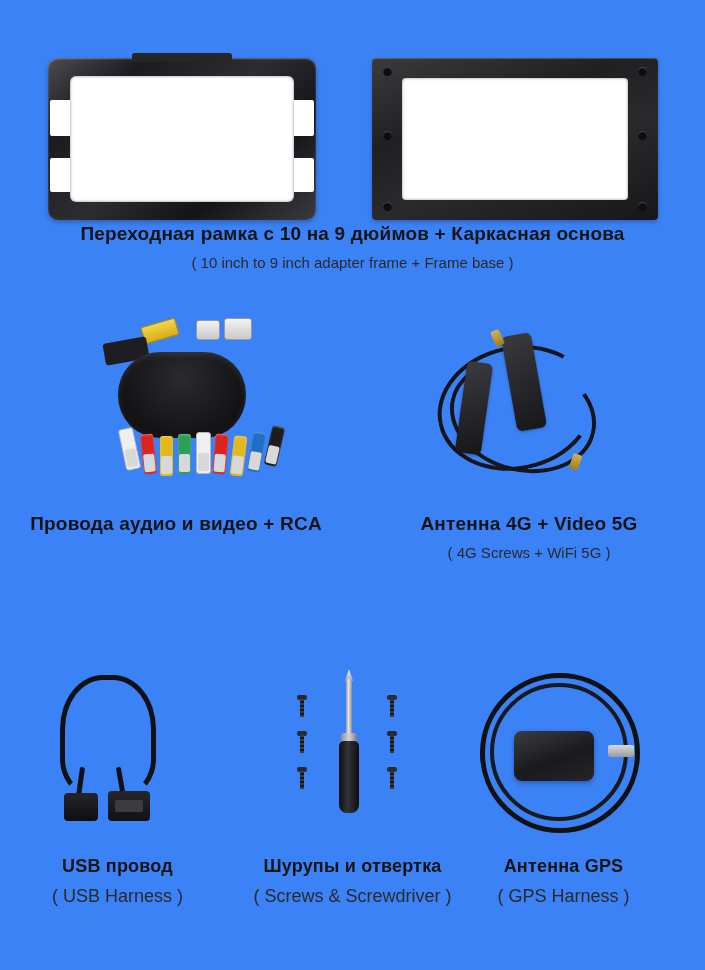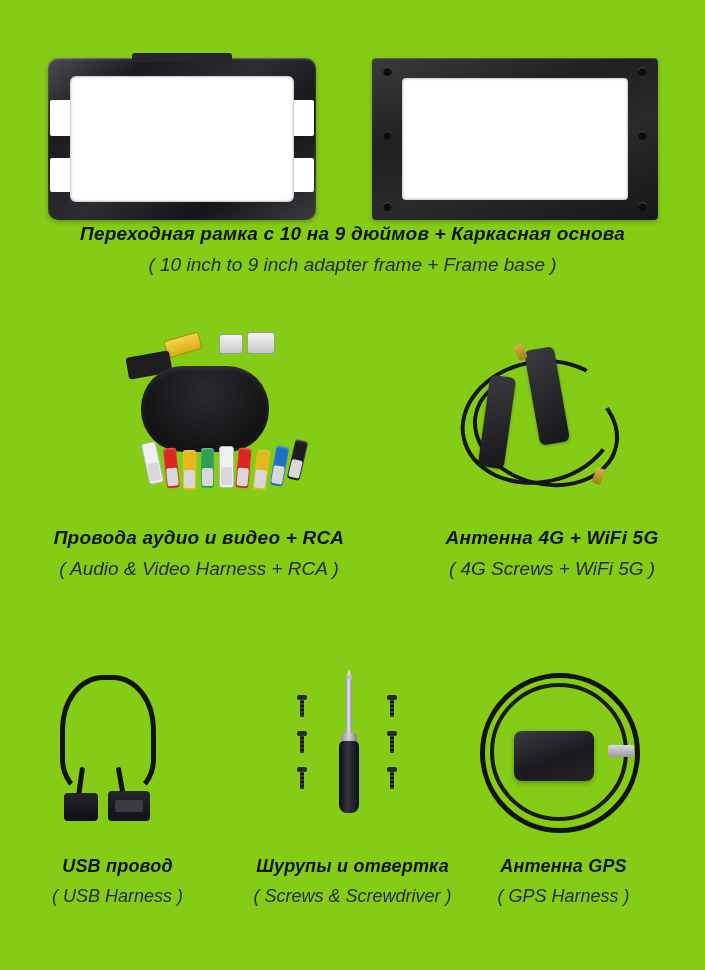--- a/index.html
+++ b/index.html
@@ -13,36 +13,35 @@
     font-family: "Liberation Sans", sans-serif;
     color: #1b1b1b;
     overflow: hidden;
     position: relative;
   }
 
   .page {
     width: 705px;
     height: 970px;
     position: relative;
-    background: #84cc16;
-    font-style: italic;
+    background: #3b82f6;
   }
 
   
   .caption-ru {
     font-size: 19px;
     font-weight: bold;
     letter-spacing: 0.2px;
     text-align: center;
     color: #141414;
     line-height: 1.25;
     white-space: nowrap;
   }
   .caption-en {
-    font-size: 19px;
+    font-size: 15px;
     font-weight: normal;
     text-align: center;
     color: #2a2a2a;
     line-height: 1.3;
     margin-top: 7px;
     white-space: nowrap;
   }
 
   
   .section-frames {
@@ -142,25 +141,24 @@
   .cap-frames {
     position: absolute;
     top: 222px;
     left: 0;
     width: 705px;
   }
 
   
   .section-two {
     position: absolute;
-    top: 330px;
+    top: 316px;
     left: 0;
     width: 634px;
     height: 280px;
-    margin-left: 23px;
   }
   .col-half {
     position: absolute;
     top: 0;
     width: 352px;
     height: 280px;
   }
   .col-half.left  { left: 0; }
   .col-half.right { left: 353px; }
   .art-box {
@@ -457,37 +455,36 @@
           <div class="rca rca-b" style="left:250px; top:116px; transform:rotate(10deg);">
               <div class="barrel"></div>
             </div>
           <div class="rca rca-k" style="left:268px; top:110px; transform:rotate(13deg);">
               <div class="barrel"></div>
             </div>
         </div>
       </div>
       <div class="cap-box">
         <div class="caption-ru">Провода аудио и видео + RCA</div>
-        <div class="caption-en">( Audio &amp; Video Harness + RCA )</div>
       </div>
     </div>
 
     <div class="col-half right">
       <div class="art-box">
         <div class="antenna">
           <div class="ant-cable c1"></div>
           <div class="ant-cable c2"></div>
           <div class="ant-pad p1"></div>
           <div class="ant-pad p2"></div>
           <div class="ant-tip" style="left:140px; top:14px; transform:rotate(-25deg);"></div>
           <div class="ant-tip" style="left:218px; top:138px; transform:rotate(20deg);"></div>
         </div>
       </div>
       <div class="cap-box">
-        <div class="caption-ru">Антенна 4G + WiFi 5G</div>
+        <div class="caption-ru">Антенна 4G + Video 5G</div>
         <div class="caption-en">( 4G Screws + WiFi 5G )</div>
       </div>
     </div>
 
   </div>
 
   <div class="section-three">
 
     <div class="col-third c2">
       <div class="art-box3">

